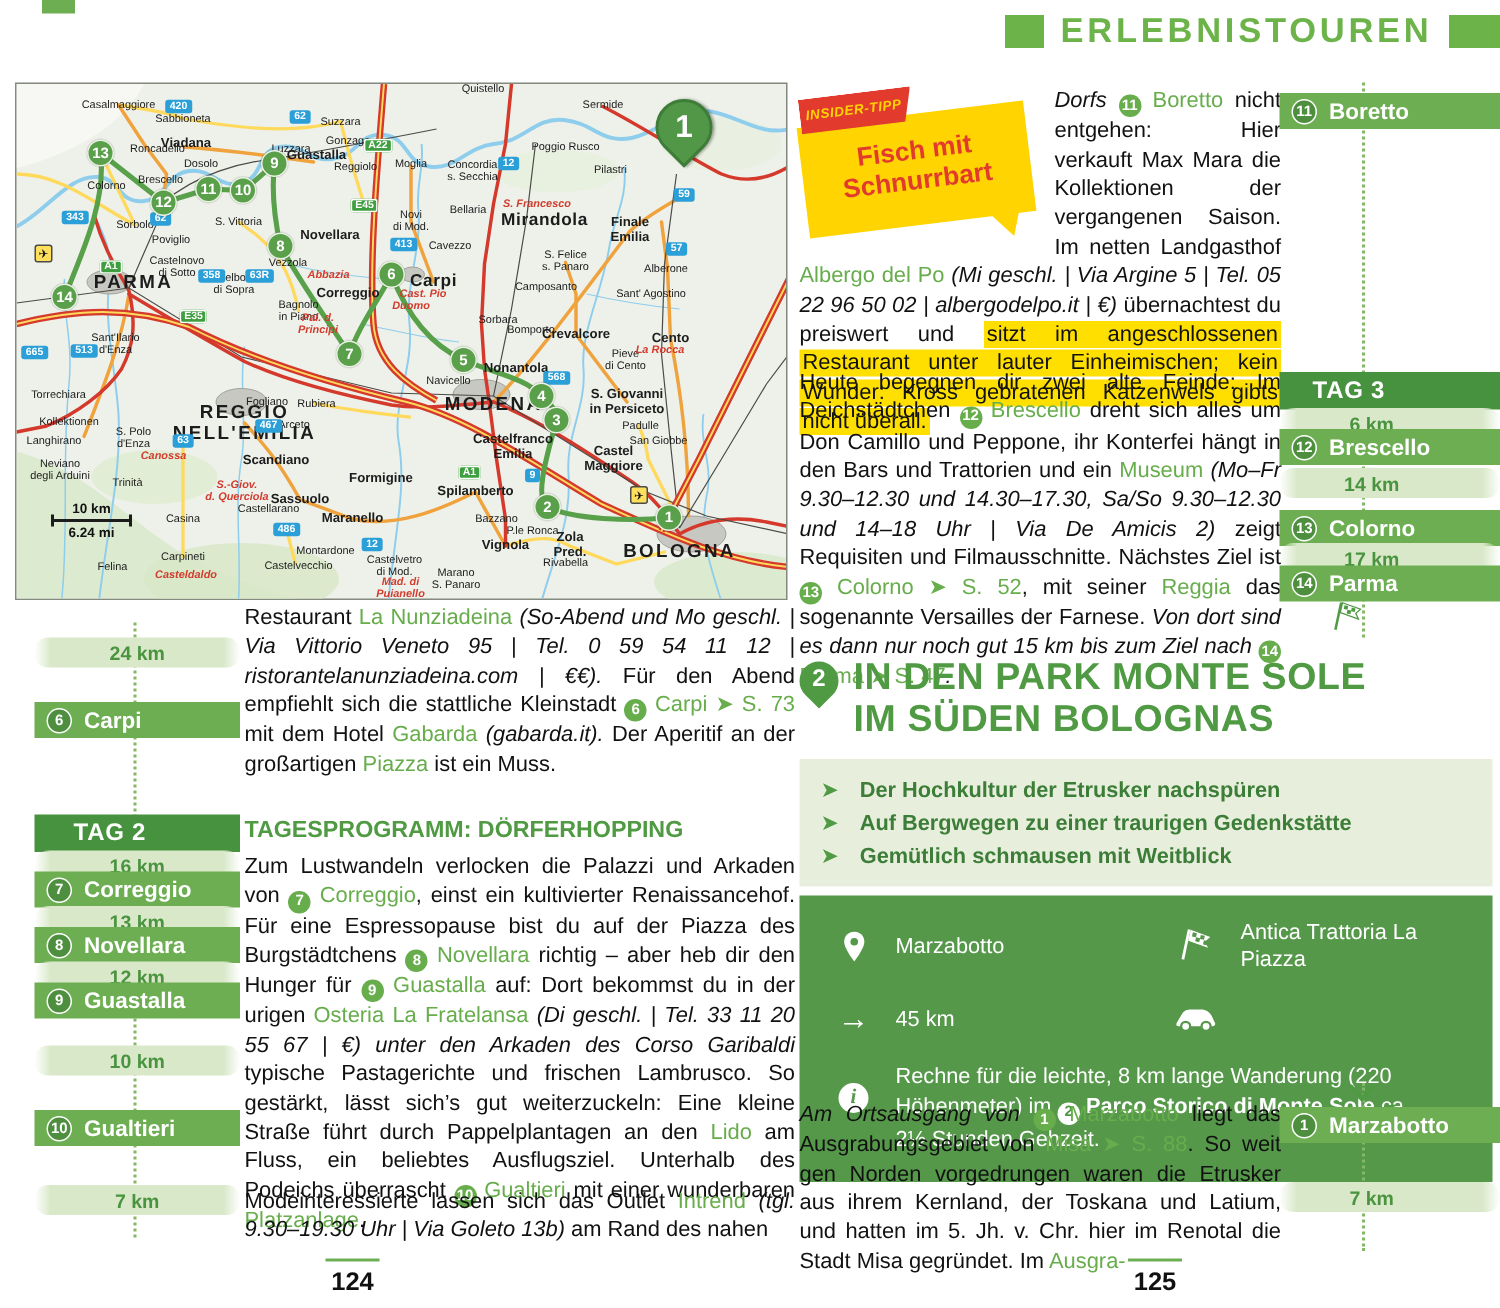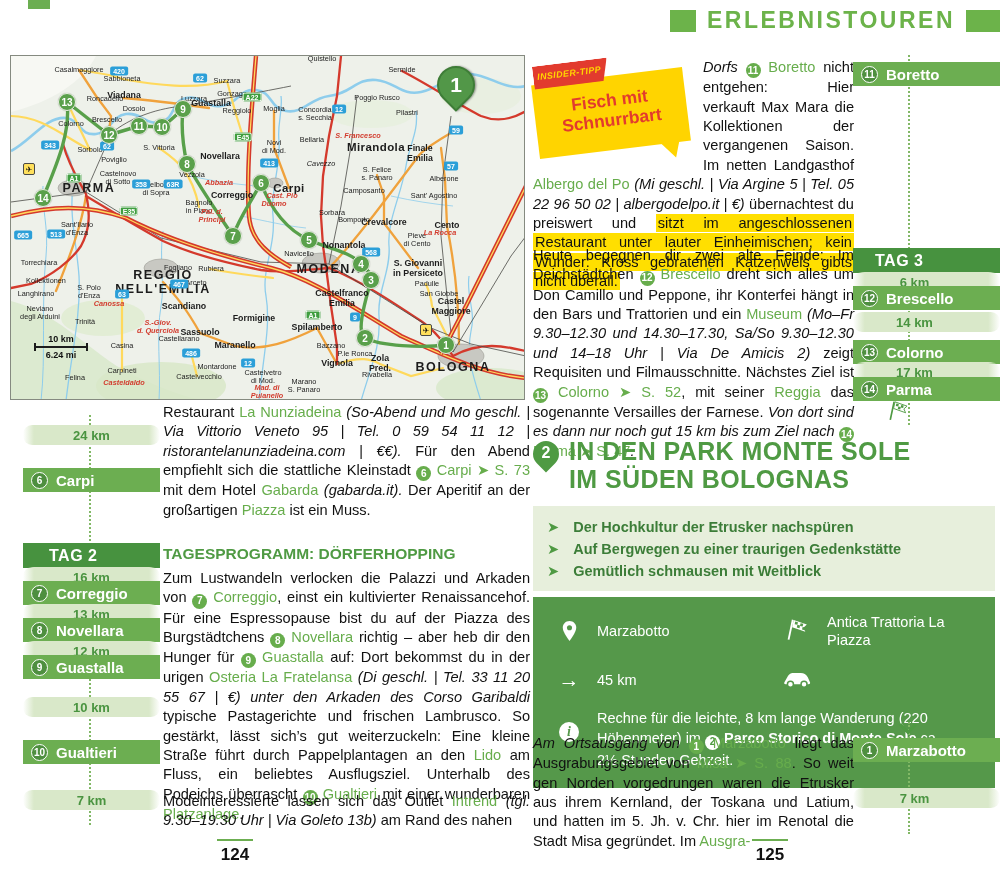--- a/index.html
+++ b/index.html
@@ -201,35 +201,35 @@
     <div class="km">10 km</div>
     <div class="bar"></div>
     <div class="mi">6.24 mi</div>
   </div>
 <div class="map-label ml-xl" style="left: 78px; top: 133px;">PARMA</div>
     <div class="map-label ml-xl" style="left: 152px; top: 226px;">REGGIO
 NELL'EMILIA</div>
     <div class="map-label ml-xl" style="left: 318px; top: 214px;">MODENA</div>
     <div class="map-label ml-xl" style="left: 442px; top: 312px;">BOLOGNA</div>
     <div class="map-label ml-lg" style="left: 278px; top: 132px;">Carpi</div>
-    <div class="map-label ml-lg" style="left: 352px; top: 91px; margin-left: 13px;">Mirandola</div>
+    <div class="map-label ml-lg" style="left: 352px; top: 91px;">Mirandola</div>
     <div class="map-label ml-b" style="left: 113px; top: 40px;">Viadana</div>
     <div class="map-label ml-b" style="left: 200px; top: 48px;">Guastalla</div>
     <div class="map-label ml-b" style="left: 209px; top: 101px;">Novellara</div>
     <div class="map-label ml-b" style="left: 221px; top: 140px;">Correggio</div>
     <div class="map-label ml-b" style="left: 409px; top: 97px;">Finale
 Emilia</div>
     <div class="map-label ml-b" style="left: 373px; top: 167px;">Crevalcore</div>
     <div class="map-label ml-b" style="left: 436px; top: 170px;">Cento</div>
     <div class="map-label ml-b" style="left: 333px; top: 190px;">Nonantola</div>
     <div class="map-label ml-b" style="left: 407px; top: 212px;">S. Giovanni
 in Persiceto</div>
     <div class="map-label ml-b" style="left: 331px; top: 242px;">Castelfranco
 Emilia</div>
-    <div class="map-label ml-b" style="left: 440px; top: 250px;">Castel
+    <div class="map-label ml-b" style="left: 398px; top: 250px;">Castel
 Maggiore</div>
     <div class="map-label ml-b" style="left: 173px; top: 251px;">Scandiano</div>
     <div class="map-label ml-b" style="left: 189px; top: 277px;">Sassuolo</div>
     <div class="map-label ml-b" style="left: 224px; top: 290px;">Maranello</div>
     <div class="map-label ml-b" style="left: 243px; top: 263px;">Formigine</div>
     <div class="map-label ml-b" style="left: 306px; top: 272px;">Spilamberto</div>
     <div class="map-label ml-b" style="left: 326px; top: 308px;">Vignola</div>
     <div class="map-label ml-b" style="left: 369px; top: 307px;">Zola
 Pred.</div>
     <div class="map-label ml-s" style="left: 111px; top: 23px;">Sabbioneta</div>
@@ -254,21 +254,21 @@
     <div class="map-label ml-s" style="left: 181px; top: 119px;">Vezzola</div>
     <div class="map-label ml-s" style="left: 311px; top: 3px;">Quistello</div>
     <div class="map-label ml-s" style="left: 391px; top: 14px;">Sermide</div>
     <div class="map-label ml-s" style="left: 366px; top: 42px;">Poggio Rusco</div>
     <div class="map-label ml-s" style="left: 396px; top: 57px;">Pilastri</div>
     <div class="map-label ml-s" style="left: 263px; top: 53px;">Moglia</div>
     <div class="map-label ml-s" style="left: 304px; top: 58px;">Concordia
 s. Secchia</div>
     <div class="map-label ml-s" style="left: 263px; top: 91px;">Novi
 di Mod.</div>
-    <div class="map-label ml-s" style="left: 310px; top: 108px; font-style: italic;">Cavezzo</div>
+    <div class="map-label ml-s" style="left: 289px; top: 108px;">Cavezzo</div>
     <div class="map-label ml-s" style="left: 301px; top: 84px;">Bellaria</div>
     <div class="map-label ml-s" style="left: 366px; top: 118px;">S. Felice
 s. Panaro</div>
     <div class="map-label ml-s" style="left: 353px; top: 135px;">Camposanto</div>
     <div class="map-label ml-s" style="left: 433px; top: 123px;">Alberone</div>
     <div class="map-label ml-s" style="left: 423px; top: 140px;">Sant' Agostino</div>
     <div class="map-label ml-s" style="left: 321px; top: 157px;">Sorbara</div>
     <div class="map-label ml-s" style="left: 343px; top: 164px;">Bomporto</div>
     <div class="map-label ml-s" style="left: 288px; top: 198px;">Navicello</div>
     <div class="map-label ml-s" style="left: 66px; top: 173px;">Sant'Ilario

